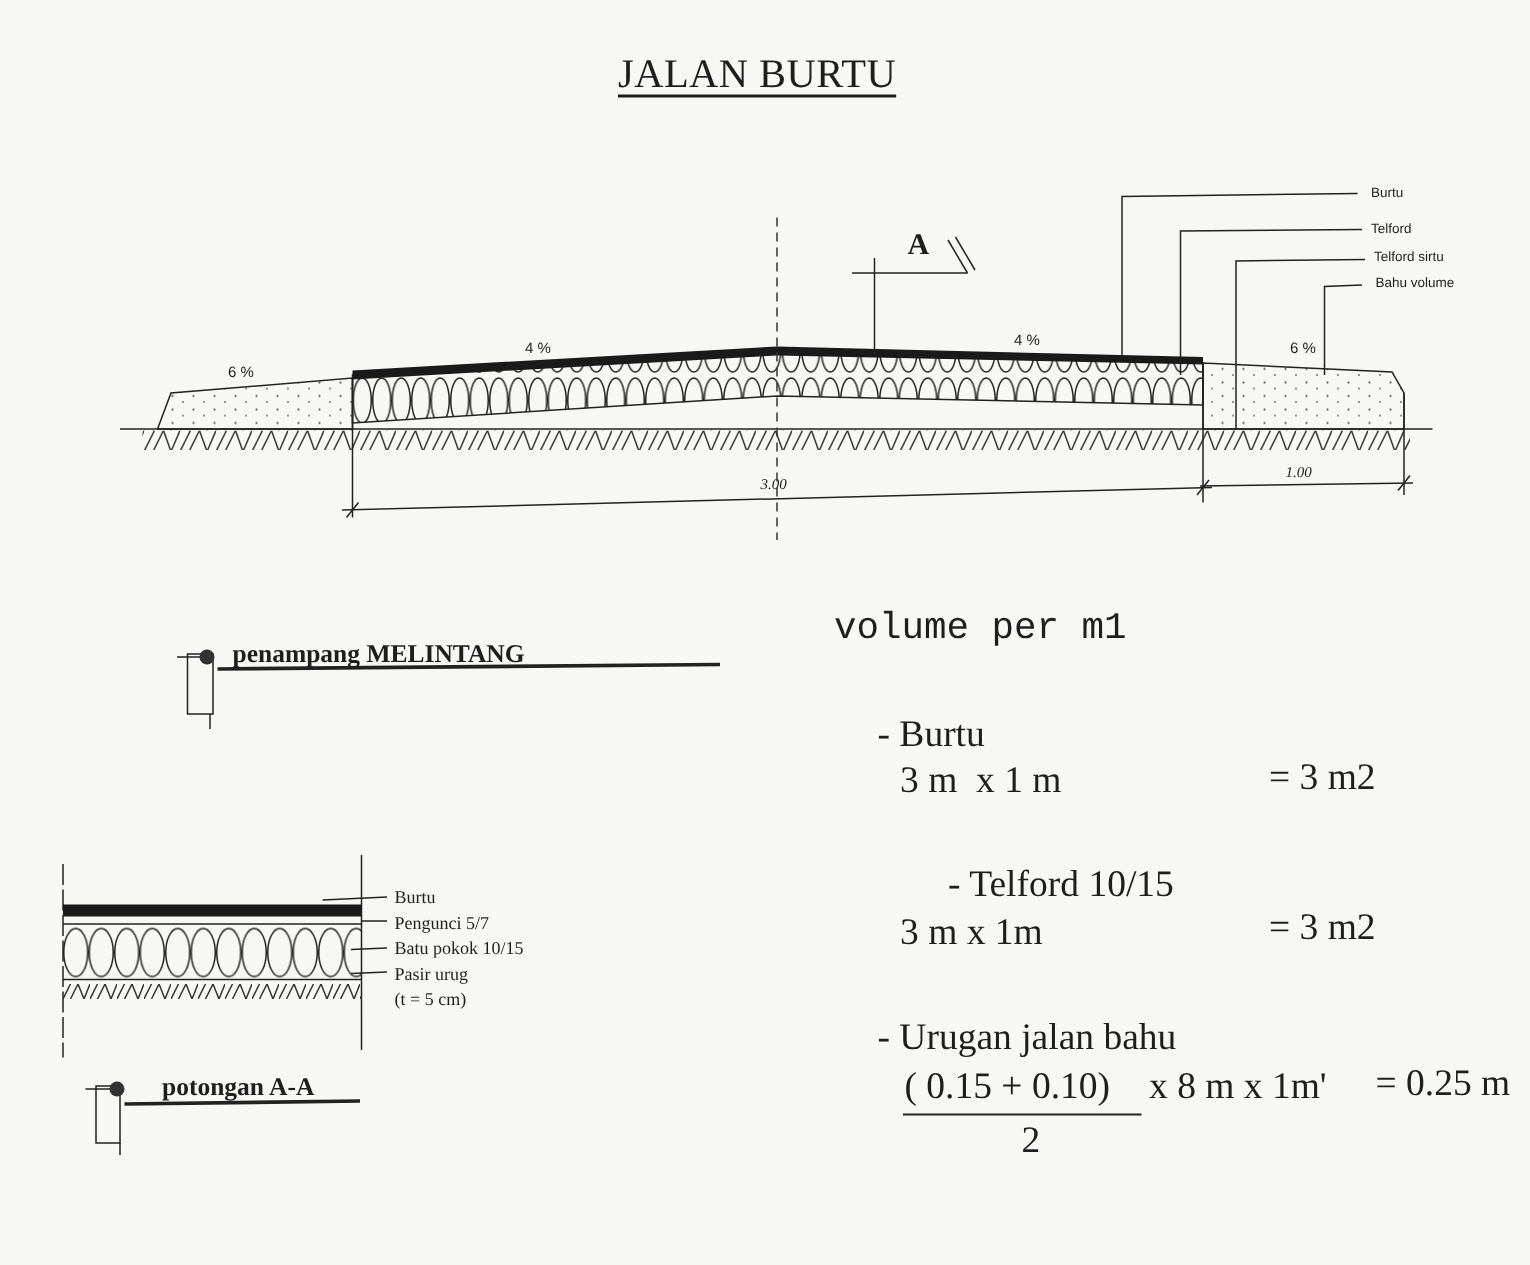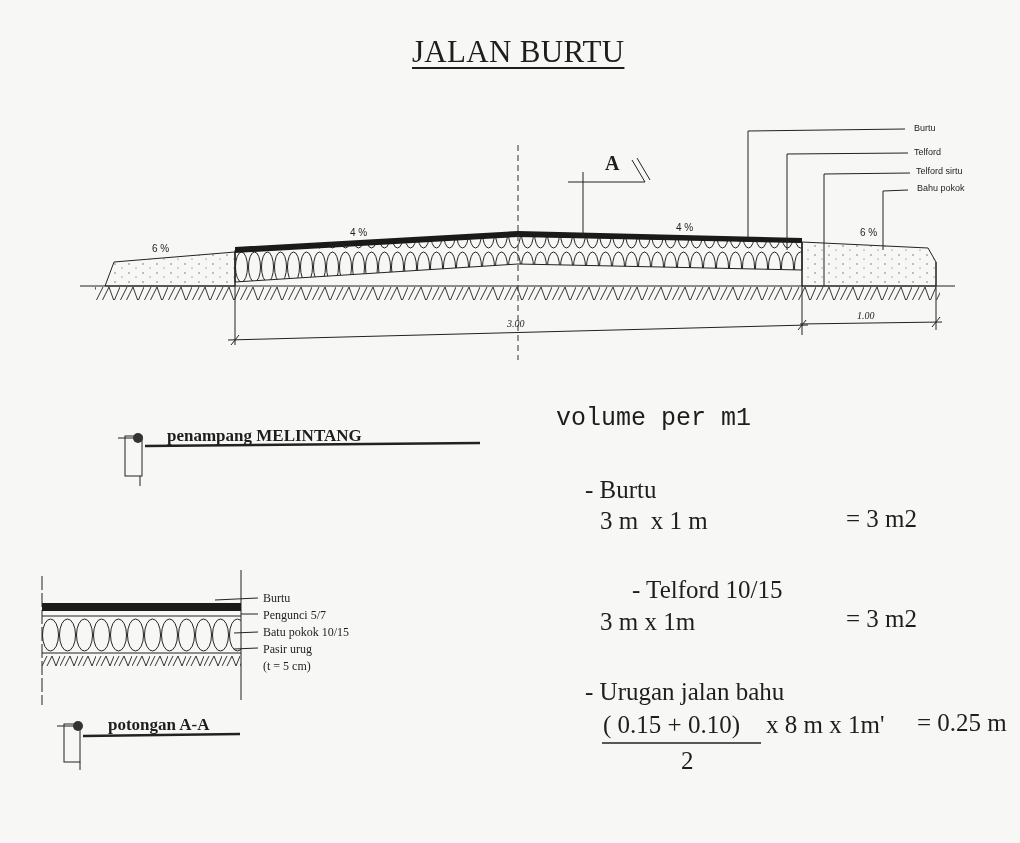--- a/index.html
+++ b/index.html
@@ -2,21 +2,21 @@
 <html><head>
 <meta charset="utf-8">
 <style>
   html, body { margin: 0; padding: 0; }
   body {
     width: 1020px; height: 843px; position: relative; overflow: hidden;
     background: #f7f7f5; font-family: "Liberation Serif", serif; color: #1e1e1e;
   }
   .abs { position: absolute; }
   #title {
-    left: 412px; top: 34px; font-size: 31px; letter-spacing: 0.3px;
+    left: 412px; top: 34px; font-size: 27px; letter-spacing: 0.3px;
     text-decoration: underline; text-underline-offset: 5px; text-decoration-thickness: 1.5px; text-align: center;
   }
   svg.draw { position: absolute; left: 0; top: 0; }
   .sans { font-family: "Liberation Sans", sans-serif; }
   .lbl-sm { font-size: 10px; }
   .vol { font-size: 25px; }
   .callout { font-size: 12px; font-family: "Liberation Serif", serif; }
   .marker-title { font-size: 17px; font-weight: bold; }
 </style>
 </head>
@@ -108,23 +108,23 @@
 <span class="abs sans lbl-sm" style="left:350px;top:227px;">4 %</span>
 <span class="abs sans lbl-sm" style="left:676px;top:222px;">4 %</span>
 <span class="abs sans lbl-sm" style="left:860px;top:227px;">6 %</span>
 <span class="abs lbl-sm" style="left:507px;top:318px;font-style:italic;">3.00</span>
 <span class="abs lbl-sm" style="left:857px;top:310px;font-style:italic;">1.00</span>
 <span class="abs" style="left:605px;top:152px;font-size:20px;font-weight:bold;">A</span>
 
 <span class="abs sans" style="left:914px;top:123px;font-size:9px;">Burtu</span>
 <span class="abs sans" style="left:914px;top:147px;font-size:9px;">Telford</span>
 <span class="abs sans" style="left:916px;top:166px;font-size:9px;">Telford sirtu</span>
-<span class="abs sans" style="left:917px;top:183px;font-size:9px;">Bahu pokok</span>
+<span class="abs sans" style="left:917px;top:183px;font-size:9px;">Bahu volume</span>
 
-<span class="abs marker-title" style="left:167px;top:426px;font-weight:bold;">penampang MELINTANG</span>
+<span class="abs marker-title" style="left:155px;top:426px;font-weight:bold;">penampang MELINTANG</span>
 
 <span class="abs callout" style="left:263px;top:591px;">Burtu</span>
 <span class="abs callout" style="left:263px;top:608px;">Pengunci 5/7</span>
 <span class="abs callout" style="left:263px;top:625px;">Batu pokok 10/15</span>
 <span class="abs callout" style="left:263px;top:642px;">Pasir urug</span>
 <span class="abs callout" style="left:263px;top:659px;">(t = 5 cm)</span>
 <span class="abs marker-title" style="left:91px;top:715px;margin-left:17px;">potongan A-A</span>
 
 <span class="abs vol" style="left:556px;top:404px;font-family:Liberation Mono, monospace;">volume per m1</span>
 

